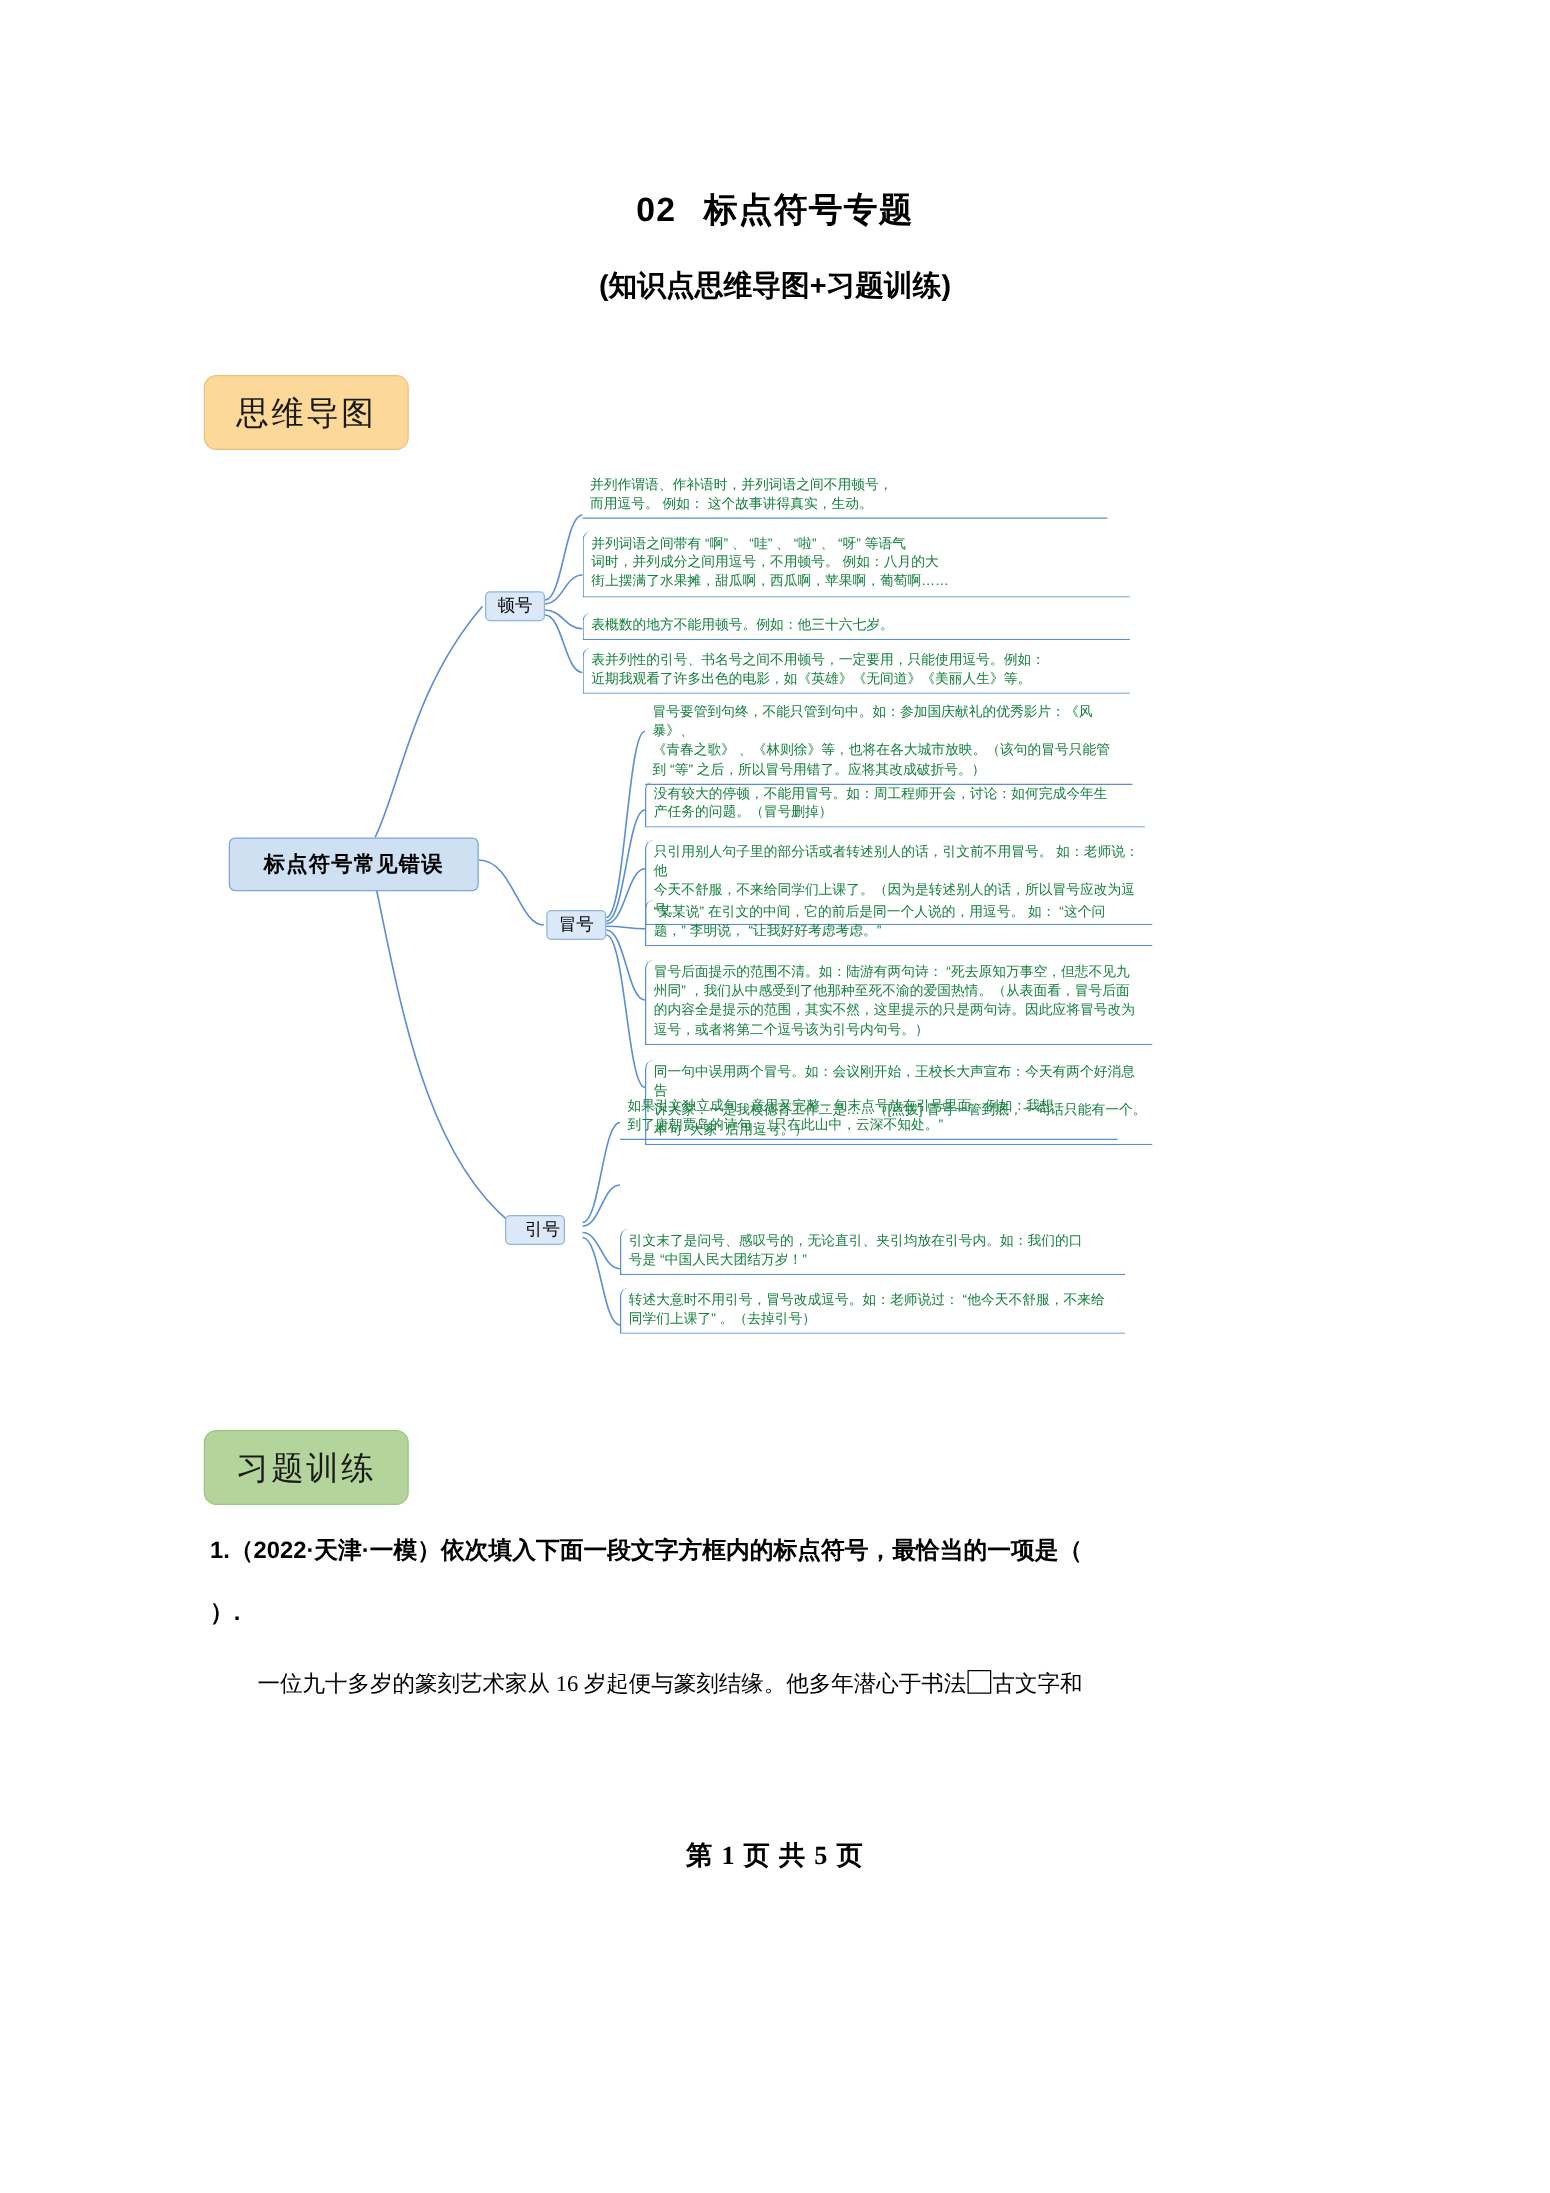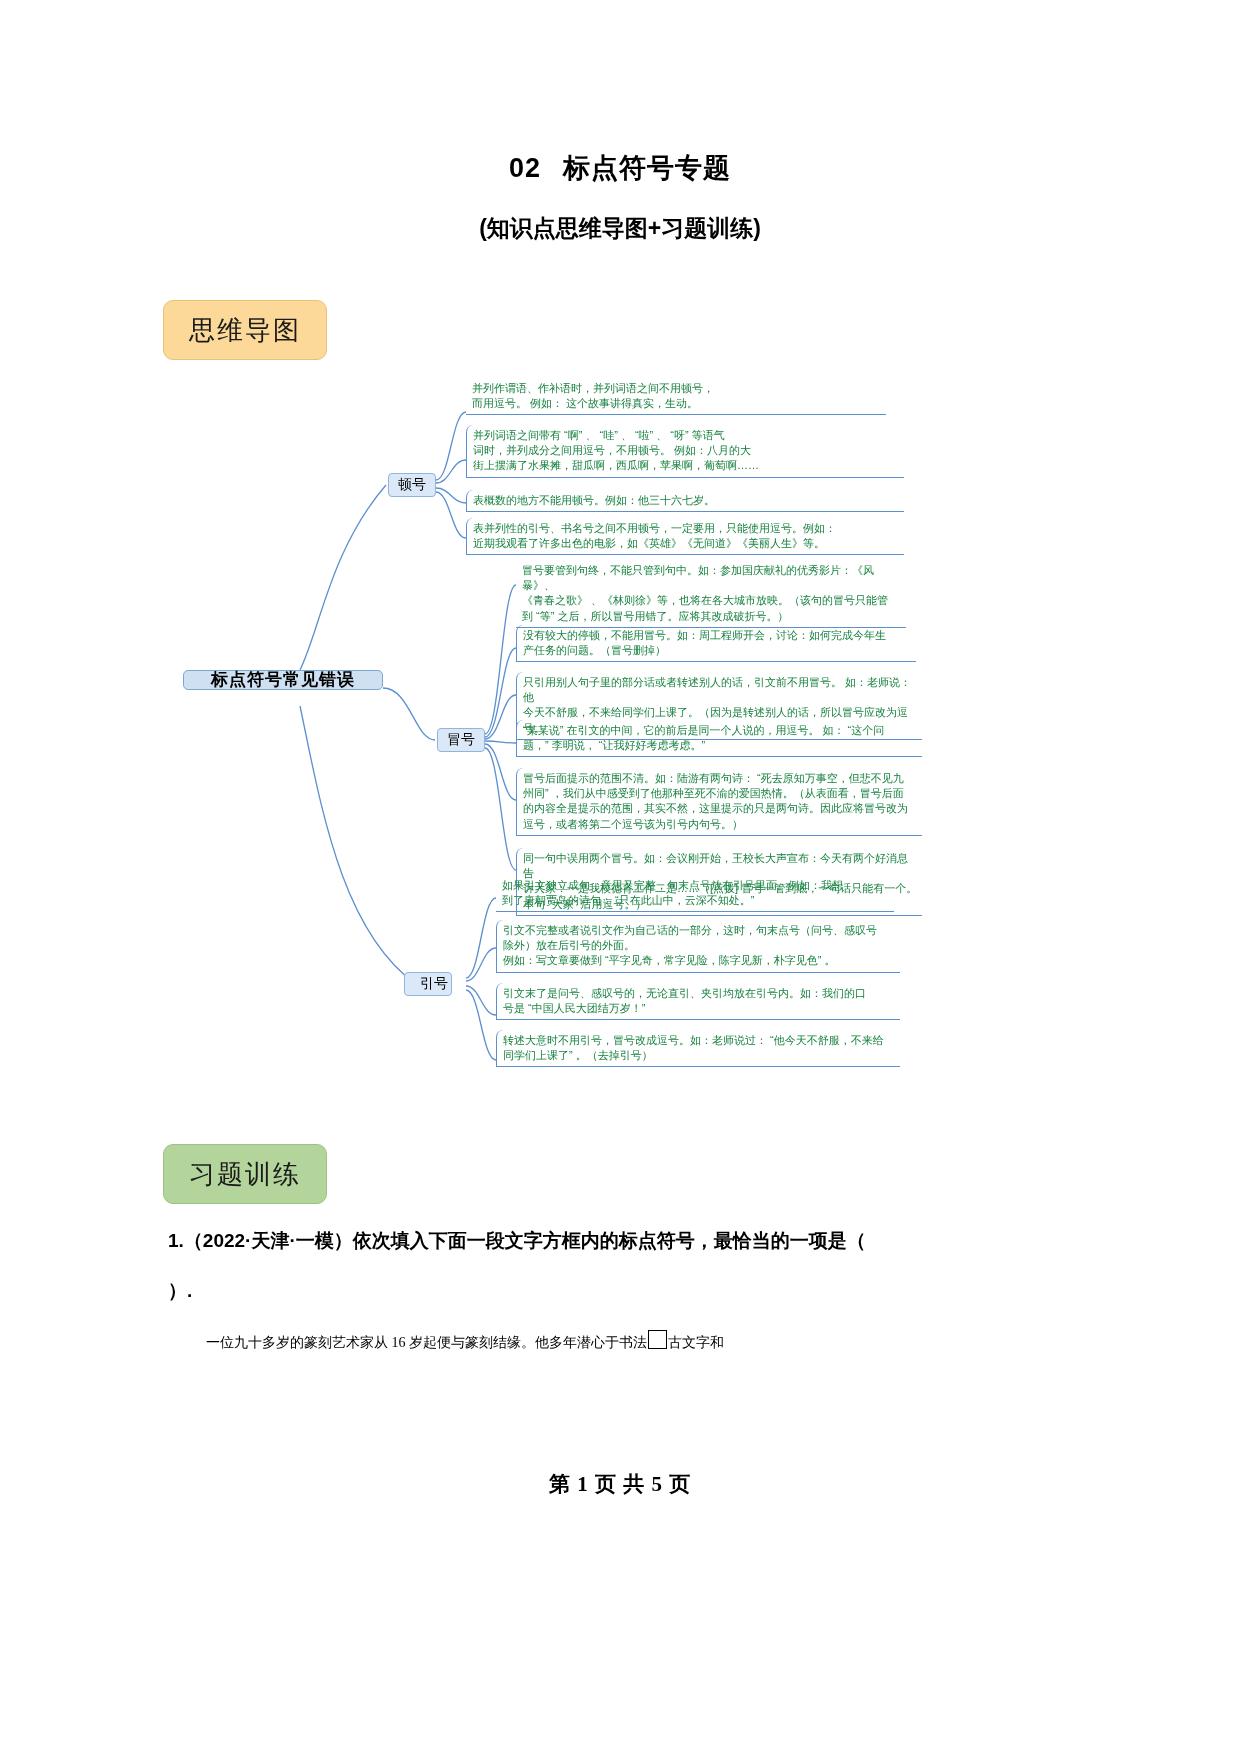--- a/index.html
+++ b/index.html
@@ -96,21 +96,21 @@
     box-sizing: border-box;
     font-family: "Liberation Sans", "DejaVu Sans", sans-serif;
     line-height: 1.38;
     color: #000;
   }
   
   .mm-root {
     left: 183px;
     top: 300px;
     width: 200px;
-    height: 20px;
+    height: 43px;
     background: #cfe0f3;
     border: 1px solid #7ba7d7;
     border-radius: 5px;
     font-size: 17px;
     font-weight: bold;
     display: flex;
     align-items: center;
     justify-content: center;
     letter-spacing: 1px;
   }
@@ -157,21 +157,21 @@
     line-height: 2.0;
   }
   .q-1 { top: 1222px; }
   .q-1b { top: 1272px; }
   .q-body {
     position: absolute;
     left: 168px;
     top: 1330px;
     width: 905px;
     font-family: "Liberation Serif", "DejaVu Serif", serif;
-    font-size: 14px;
+    font-size: 18px;
     line-height: 1.9;
     text-indent: 38px;
   }
   .blank-box {
     display: inline-block;
     width: 17px;
     height: 17px;
     border: 1px solid #000;
     vertical-align: -2px;
     margin: 0 1px;
@@ -259,23 +259,20 @@
     <div class="mm-node mm-leaf boxed" style="left:516px; top:398px; width:406px;">冒号后面提示的范围不清。如：陆游有两句诗： “死去原知万事空，但悲不见九
 州同” ，我们从中感受到了他那种至死不渝的爱国热情。（从表面看，冒号后面
 的内容全是提示的范围，其实不然，这里提示的只是两句诗。因此应将冒号改为
 逗号，或者将第二个逗号该为引号内句号。）</div>
     <div class="mm-node mm-leaf boxed" style="left:516px; top:478px; width:406px;">同一句中误用两个冒号。如：会议刚开始，王校长大声宣布：今天有两个好消息告
 诉大家：一是我校德育工作二是……（[点拨] 冒号一管到底，一句话只能有一个。
 本句 “大家” 后用逗号。）</div>
 
     <div class="mm-node mm-leaf" style="left:496px; top:505px; width:398px;">如果引文独立成句，意思又完整，句末点号放在引号里面。例如：我想
 到了唐朝贾岛的诗句： “只在此山中，云深不知处。”</div>
-    <div class="mm-node mm-leaf boxed" style="left:496px; top:550px; width:404px;">引文不完整或者说引文作为自己话的一部分，这时，句末点号（问号、感叹号
-除外）放在后引号的外面。
-例如：写文章要做到 “平字见奇，常字见险，陈字见新，朴字见色” 。</div>
     <div class="mm-node mm-leaf boxed" style="left:496px; top:660px; width:404px;">转述大意时不用引号，冒号改成逗号。如：老师说过： “他今天不舒服，不来给
 同学们上课了” 。（去掉引号）</div>
     <div class="mm-node mm-leaf boxed" style="left:496px; top:613px; width:404px;">引文末了是问号、感叹号的，无论直引、夹引均放在引号内。如：我们的口
 号是 “中国人民大团结万岁！”</div>
 
   </div>
 
   <div class="badge badge-exercise">习题训练</div>
 
   <div class="q-block q-1">1.（2022·天津·一模）依次填入下面一段文字方框内的标点符号，最恰当的一项是（</div>

